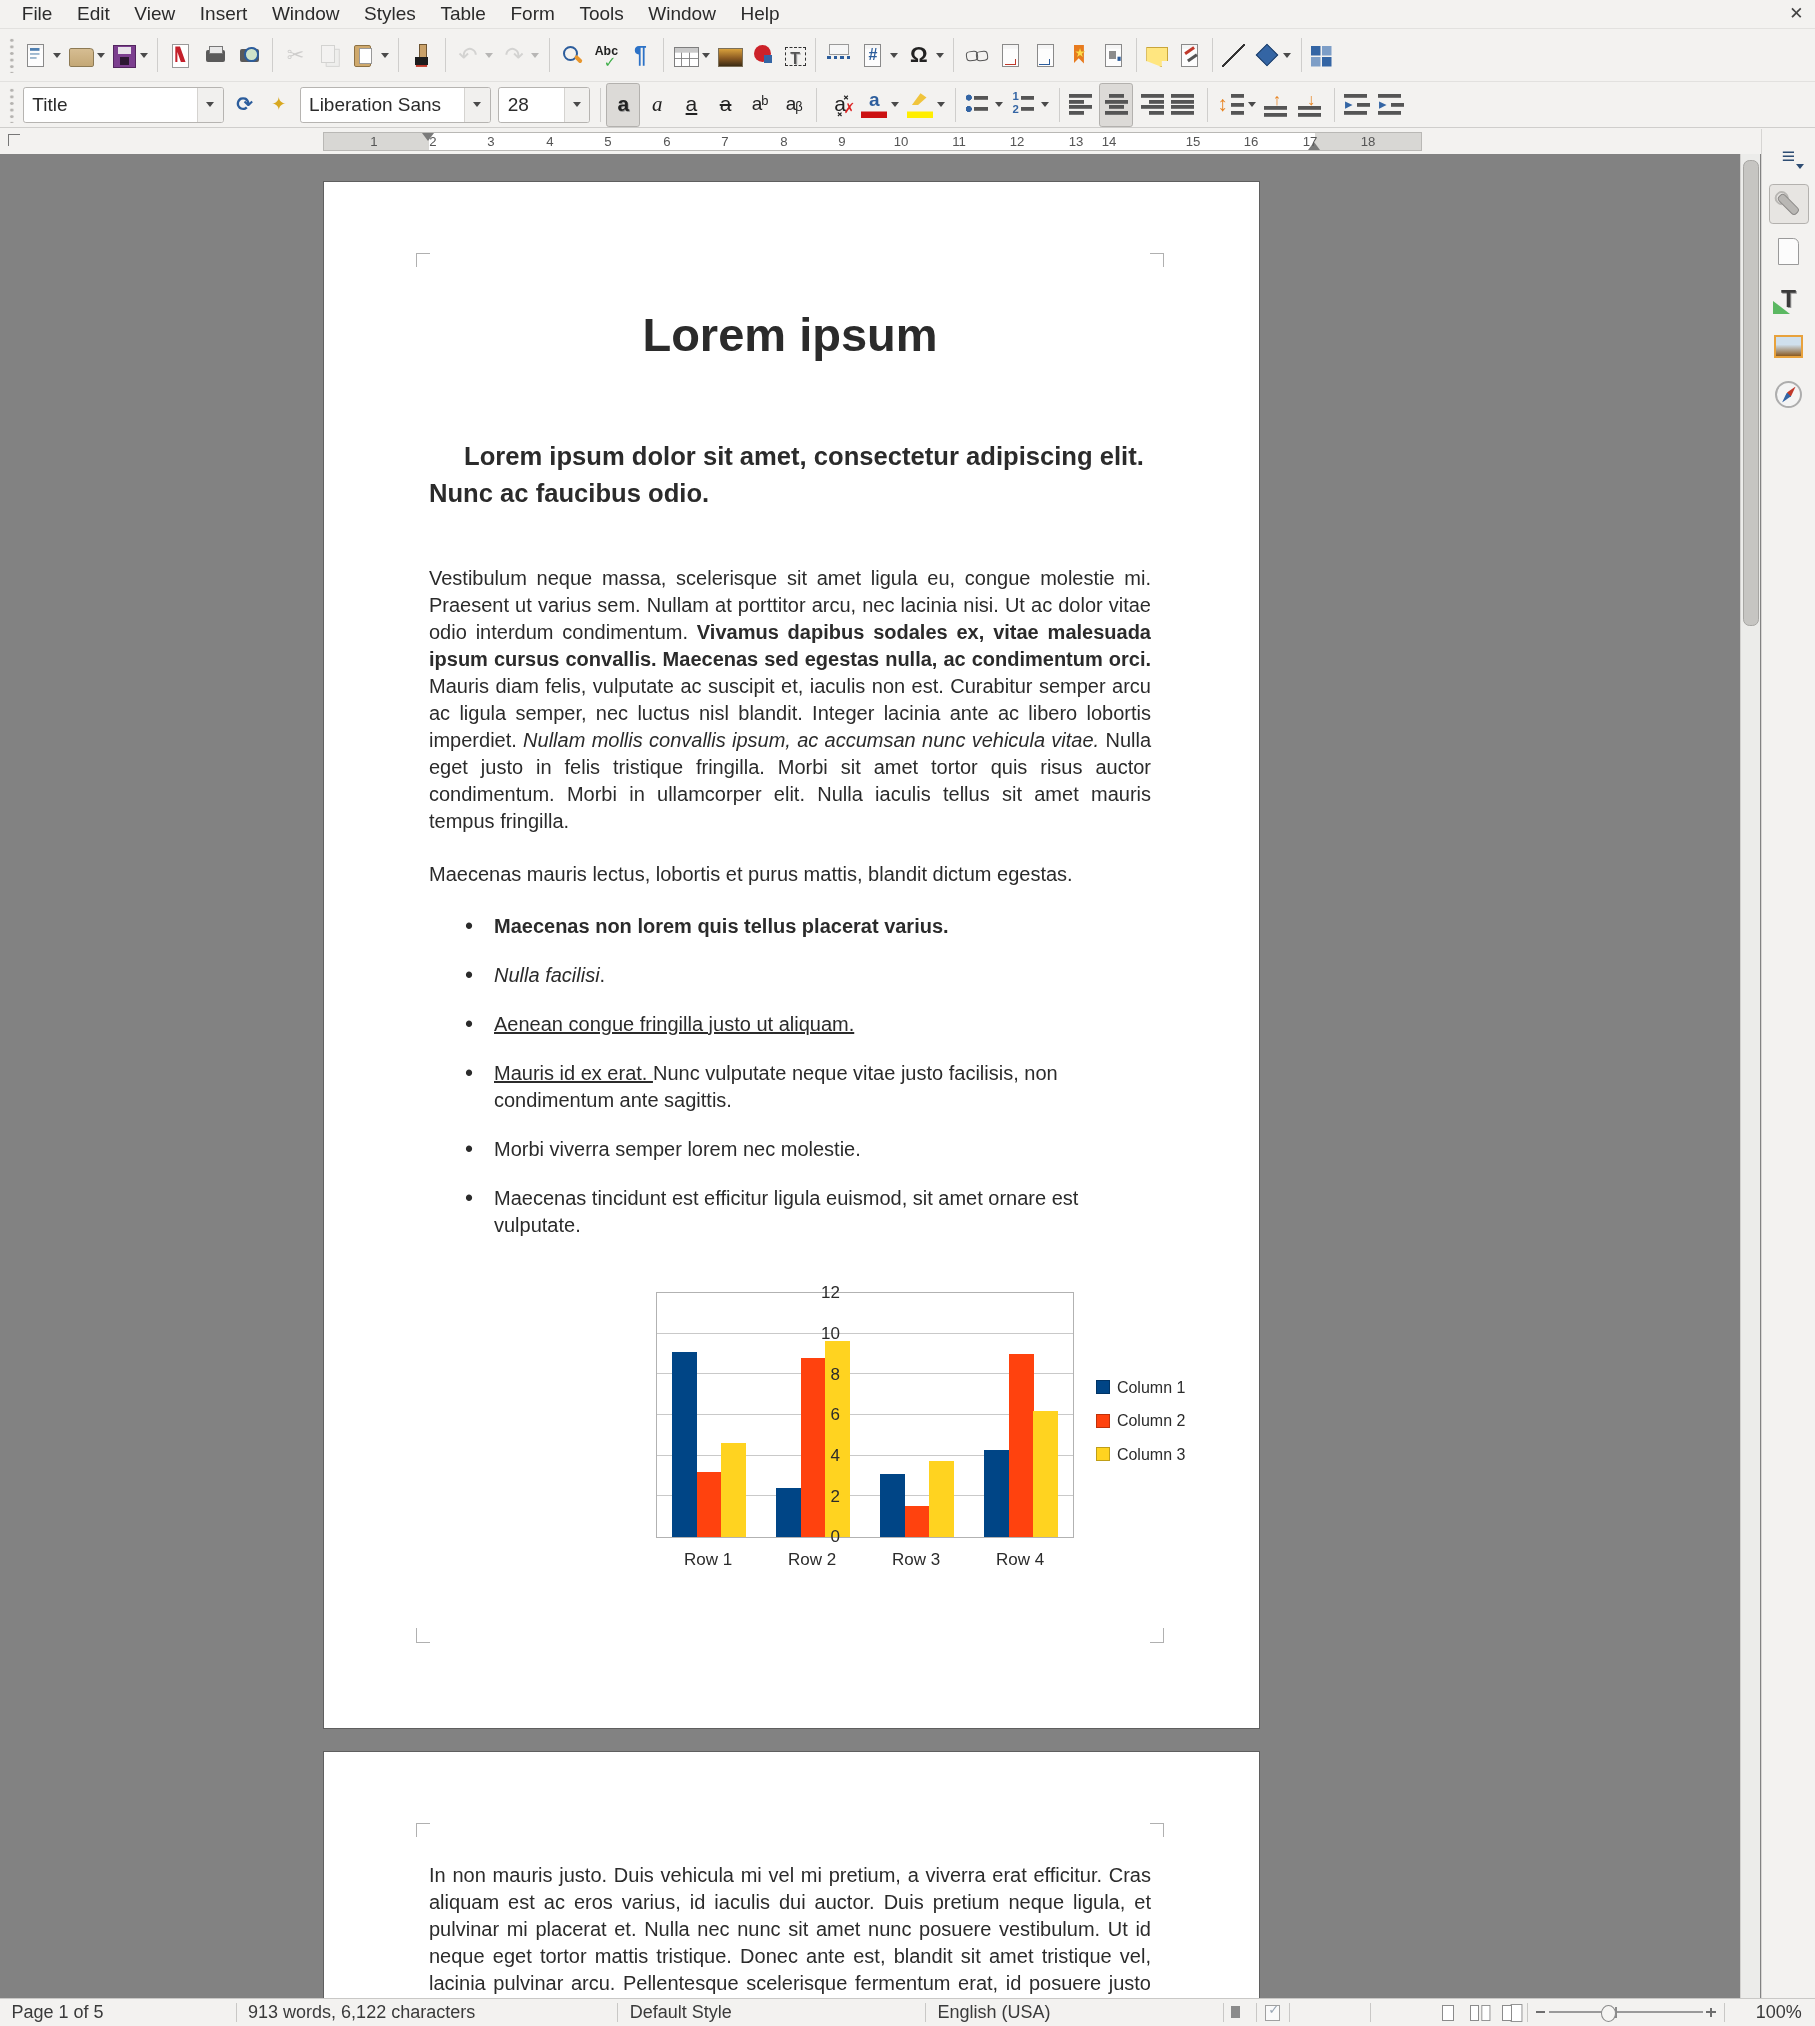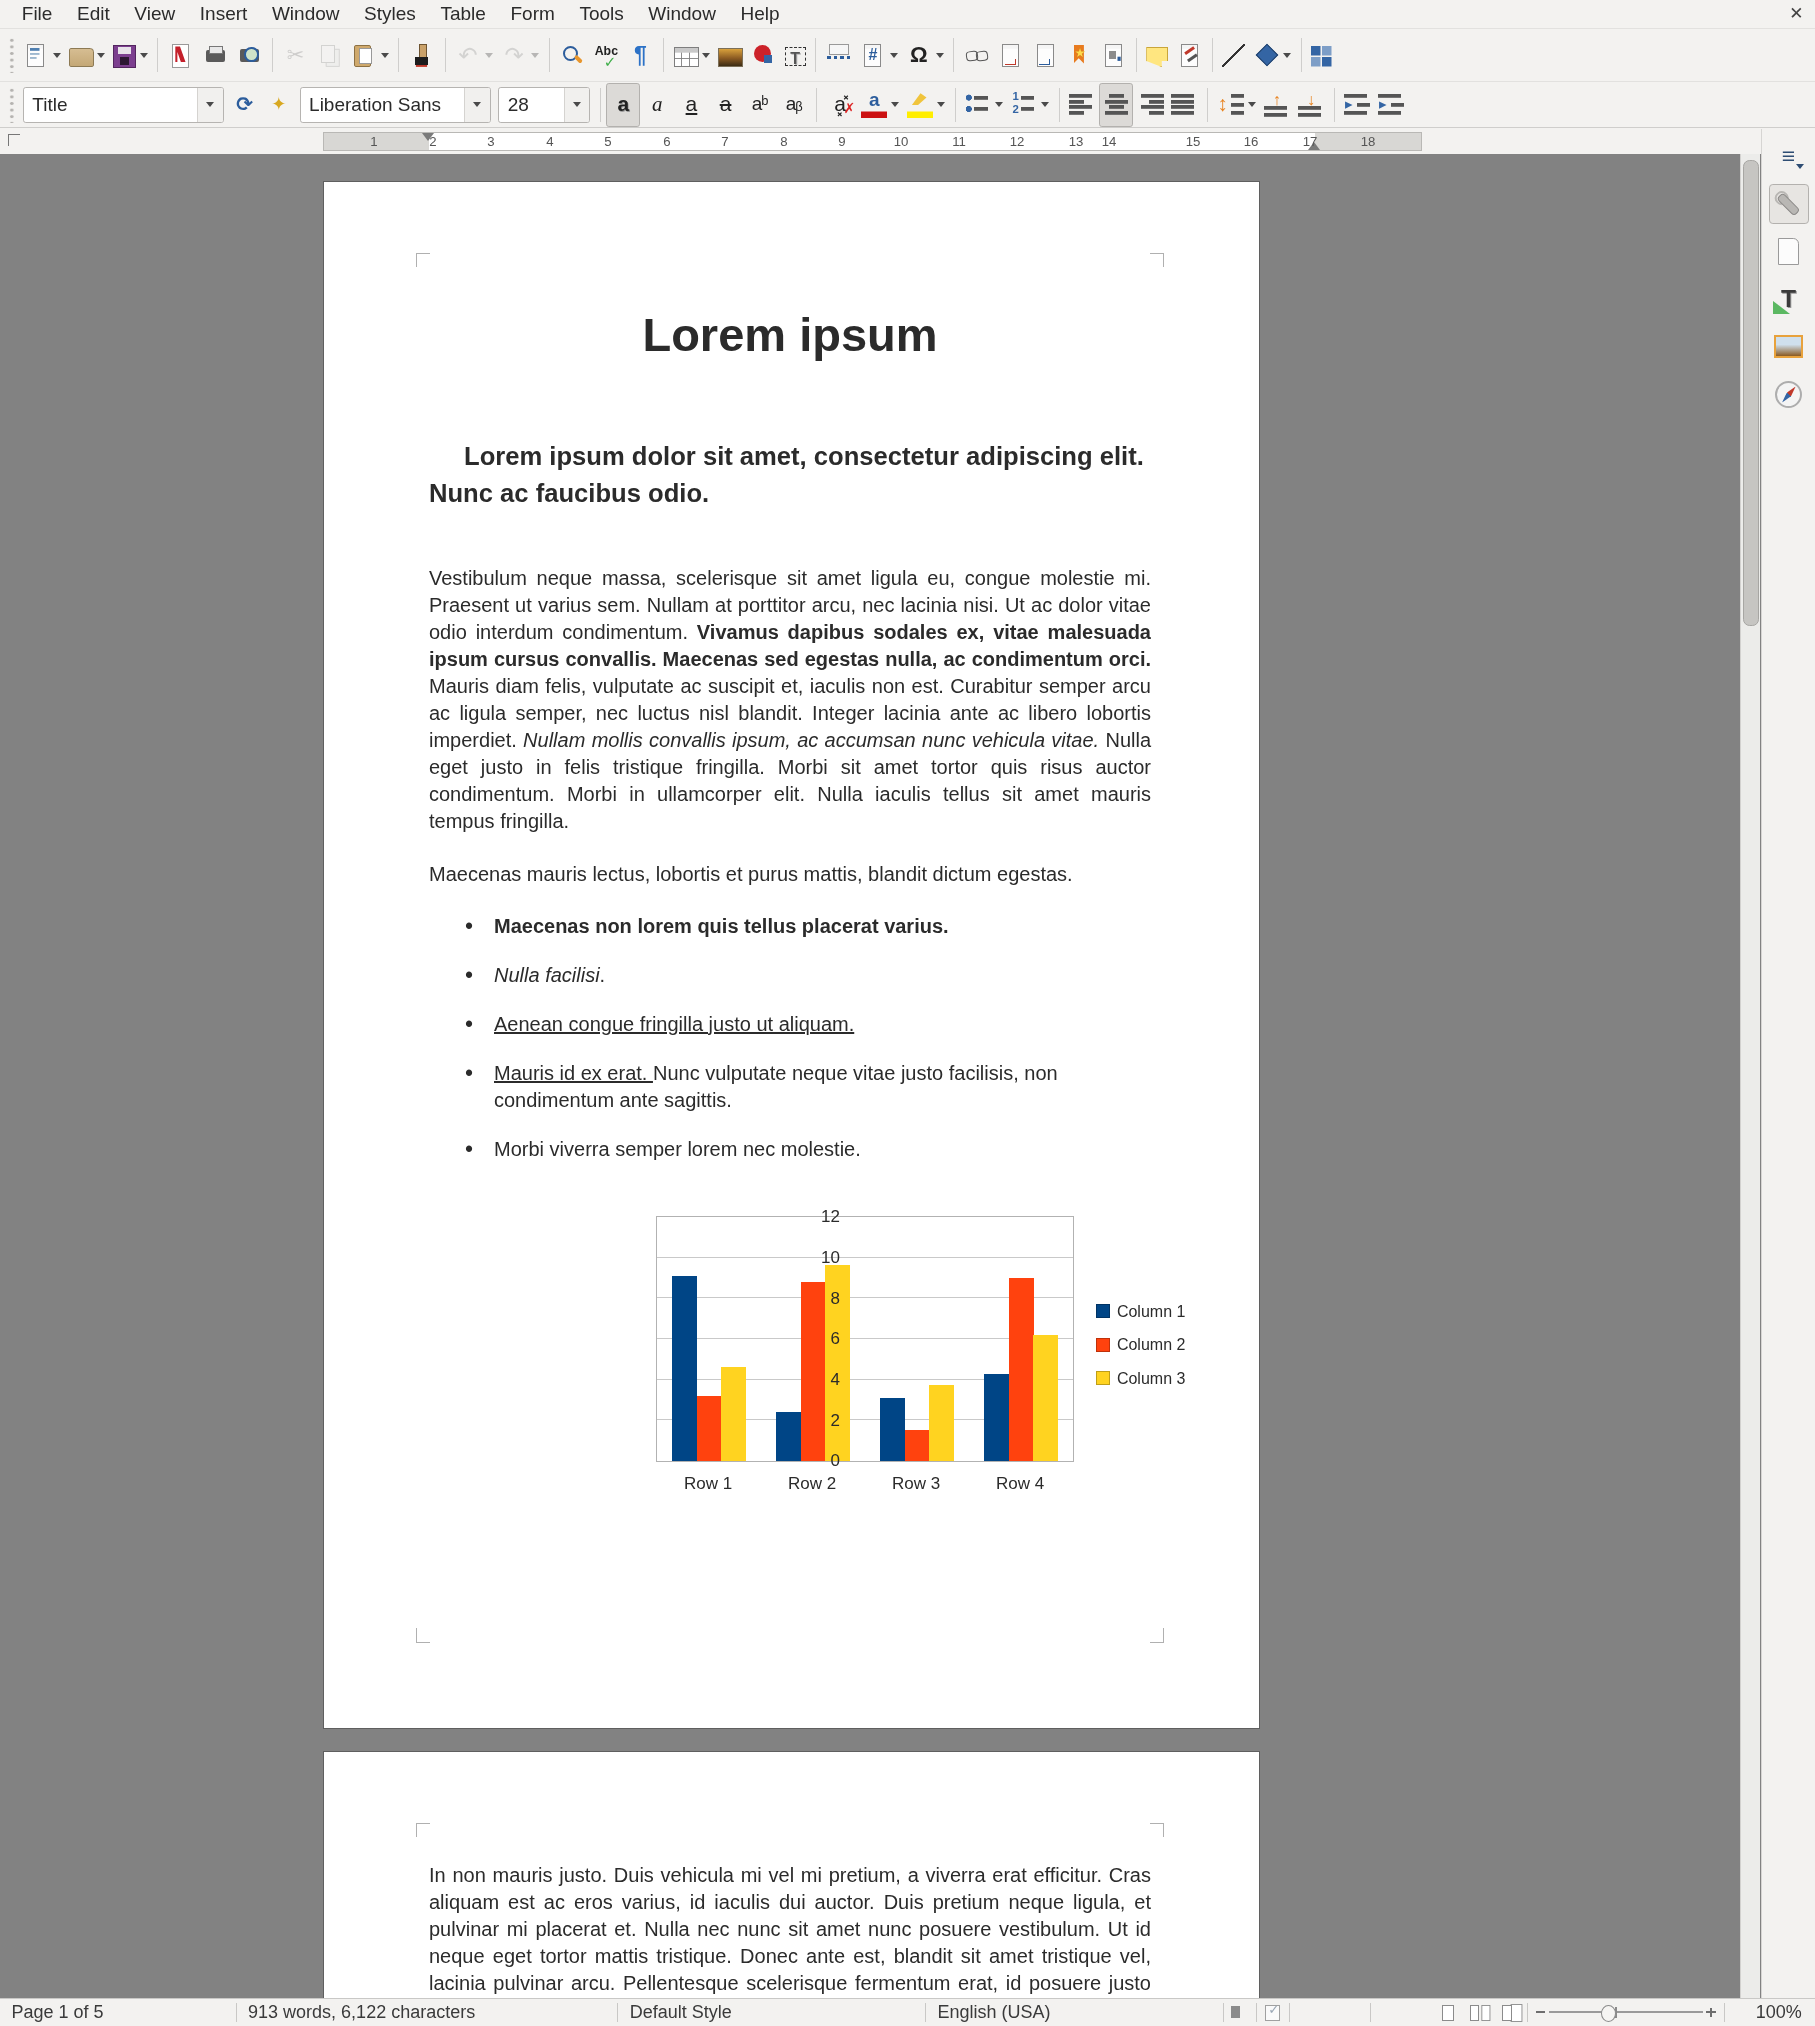--- a/index.html
+++ b/index.html
@@ -484,20 +484,21 @@
       <div class="doc-title">Lorem ipsum</div>
       <div class="doc-subtitle">Lorem ipsum dolor sit amet, consectetur adipiscing elit. Nunc ac faucibus odio.</div>
       <p class="doc-para" id="para1"><span>Vestibulum neque massa, scelerisque sit amet ligula eu, congue molestie mi. Praesent ut varius sem. Nullam at porttitor arcu, nec lacinia nisi. Ut ac dolor vitae odio interdum condimentum. </span><span class="b">Vivamus dapibus sodales ex, vitae malesuada ipsum cursus convallis. Maecenas sed egestas nulla, ac condimentum orci. </span><span>Mauris diam felis, vulputate ac suscipit et, iaculis non est. Curabitur semper arcu ac ligula semper, nec luctus nisl blandit. Integer lacinia ante ac libero lobortis imperdiet. </span><span class="i">Nullam mollis convallis ipsum, ac accumsan nunc vehicula vitae. </span><span>Nulla eget justo in felis tristique fringilla. Morbi sit amet tortor quis risus auctor condimentum. Morbi in ullamcorper elit. Nulla iaculis tellus sit amet mauris tempus fringilla.</span></p>
       <p class="doc-para doc-para2">Maecenas mauris lectus, lobortis et purus mattis, blandit dictum egestas.</p>
       <ul class="doc-bullets" id="bullet-list">
           <li><span class="b">Maecenas non lorem quis tellus placerat varius.</span></li>
           <li><span class="i">Nulla facilisi</span><span>.</span></li>
           <li><span class="u">Aenean congue fringilla justo ut aliquam. </span></li>
           <li><span class="u">Mauris id ex erat. </span><span>Nunc vulputate neque vitae justo facilisis, non condimentum ante sagittis.</span></li>
           <li><span>Morbi viverra semper lorem nec molestie.</span></li>
+          <li><span>Maecenas tincidunt est efficitur ligula euismod, sit amet ornare est vulputate.</span></li>
         </ul>
 
       <div id="chart">
         <div id="plot">
             <div class="gridline" style="bottom: 41px;"></div>
             <div class="gridline" style="bottom: 81px;"></div>
             <div class="gridline" style="bottom: 122px;"></div>
             <div class="gridline" style="bottom: 163px;"></div>
             <div class="gridline" style="bottom: 203px;"></div>
             <div class="bargroup" style="left: 0px; width: 104px;">

